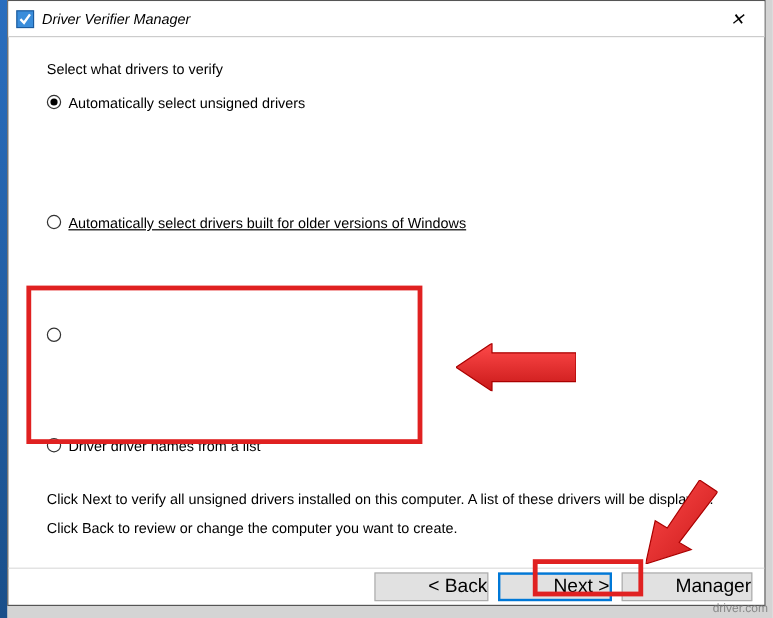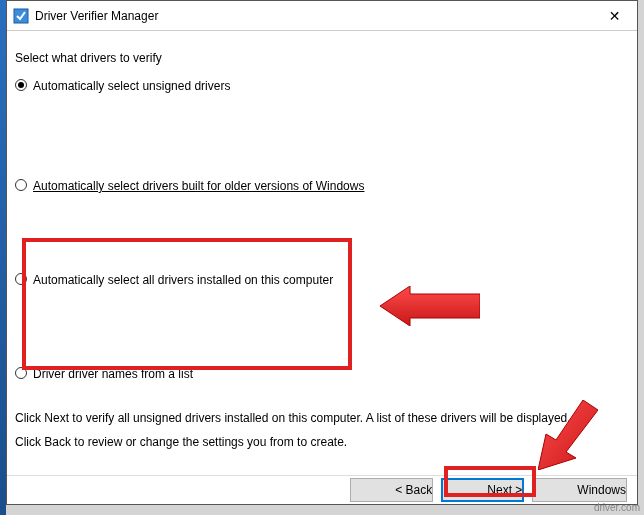--- a/index.html
+++ b/index.html
@@ -25,20 +25,21 @@
       display: flex;
       flex-direction: column;
     }
     .titlebar {
       height: 30px;
       border-bottom: 1px solid #ccc;
       display: flex;
       align-items: center;
       padding-left: 6px;
       background: #fff;
+      font-style: italic;
     }
     .titlebar .appicon {
       width: 16px;
       height: 16px;
       margin-right: 6px;
       display: inline-flex;
       align-items: center;
       justify-content: center;
     }
     .titlebar .title {
@@ -51,21 +52,21 @@
       height: 29px;
       display: flex;
       align-items: center;
       justify-content: center;
       color: #000;
       font-size: 14px;
       cursor: pointer;
     }
     .content {
       flex: 1;
-      padding: 20px 24px 10px 8px;
+      padding: 20px 24px 10px 32px;
       position: relative;
       color: #000;
     }
     .heading {
       font-size: 12px;
       margin-bottom: 14px;
     }
     .radio-row {
       display: flex;
       align-items: flex-start;
@@ -111,21 +112,21 @@
       align-items: center;
       justify-content: flex-end;
       padding: 0 10px;
       gap: 8px;
     }
     .btn {
       min-width: 82px;
       height: 24px;
       border: 1px solid #adadad;
       background: #e1e1e1;
-      font-size: 12px;
+      font-size: 16px;
       display: inline-flex;
       align-items: center;
       justify-content: center;
       cursor: pointer;
       color: #000;
       padding-left: 44px;
     }
     .btn.primary {
       border: 2px solid #0078d7;
       background: #e1e1e1;
@@ -205,43 +206,42 @@
       <span>Automatically select unsigned drivers</span>
     </div>
 
     <div class="radio-row opt2">
       <span class="radio-circle"></span>
       <span>Automatically select drivers built for older versions of Windows</span>
     </div>
 
     <div class="radio-row opt3">
       <span class="radio-circle"></span>
-      <span>Automatically select all drivers installed on this computer</span>
     </div>
 
     <div class="radio-row opt4">
       <span class="radio-circle"></span>
       <span>Driver driver names from a list</span>
     </div>
 
     <div class="helptext">
       <p>Click Next to verify all unsigned drivers installed on this computer. A list of these drivers will be displayed.</p>
-      <p>Click Back to review or change the settings you from to create.</p>
+      <p>Click Back to review or change the computer you want to create.</p>
     </div>
   </div>
 
   <div class="button-row">
     <div class="btn">
       <span>&lt; Back</span>
     </div>
     <div class="btn primary">
       <span>Next &gt;</span>
     </div>
     <div class="btn">
-      <span>Windows</span>
+      <span>Manager</span>
     </div>
   </div>
 </div>
 
 <div class="highlight-box-1"></div>
 <div class="highlight-box-2"></div>
 
 <svg class="arrow arrow1" viewBox="0 0 100 40">
   <defs>
     <linearGradient id="g1" x1="0" y1="0" x2="0" y2="1">

